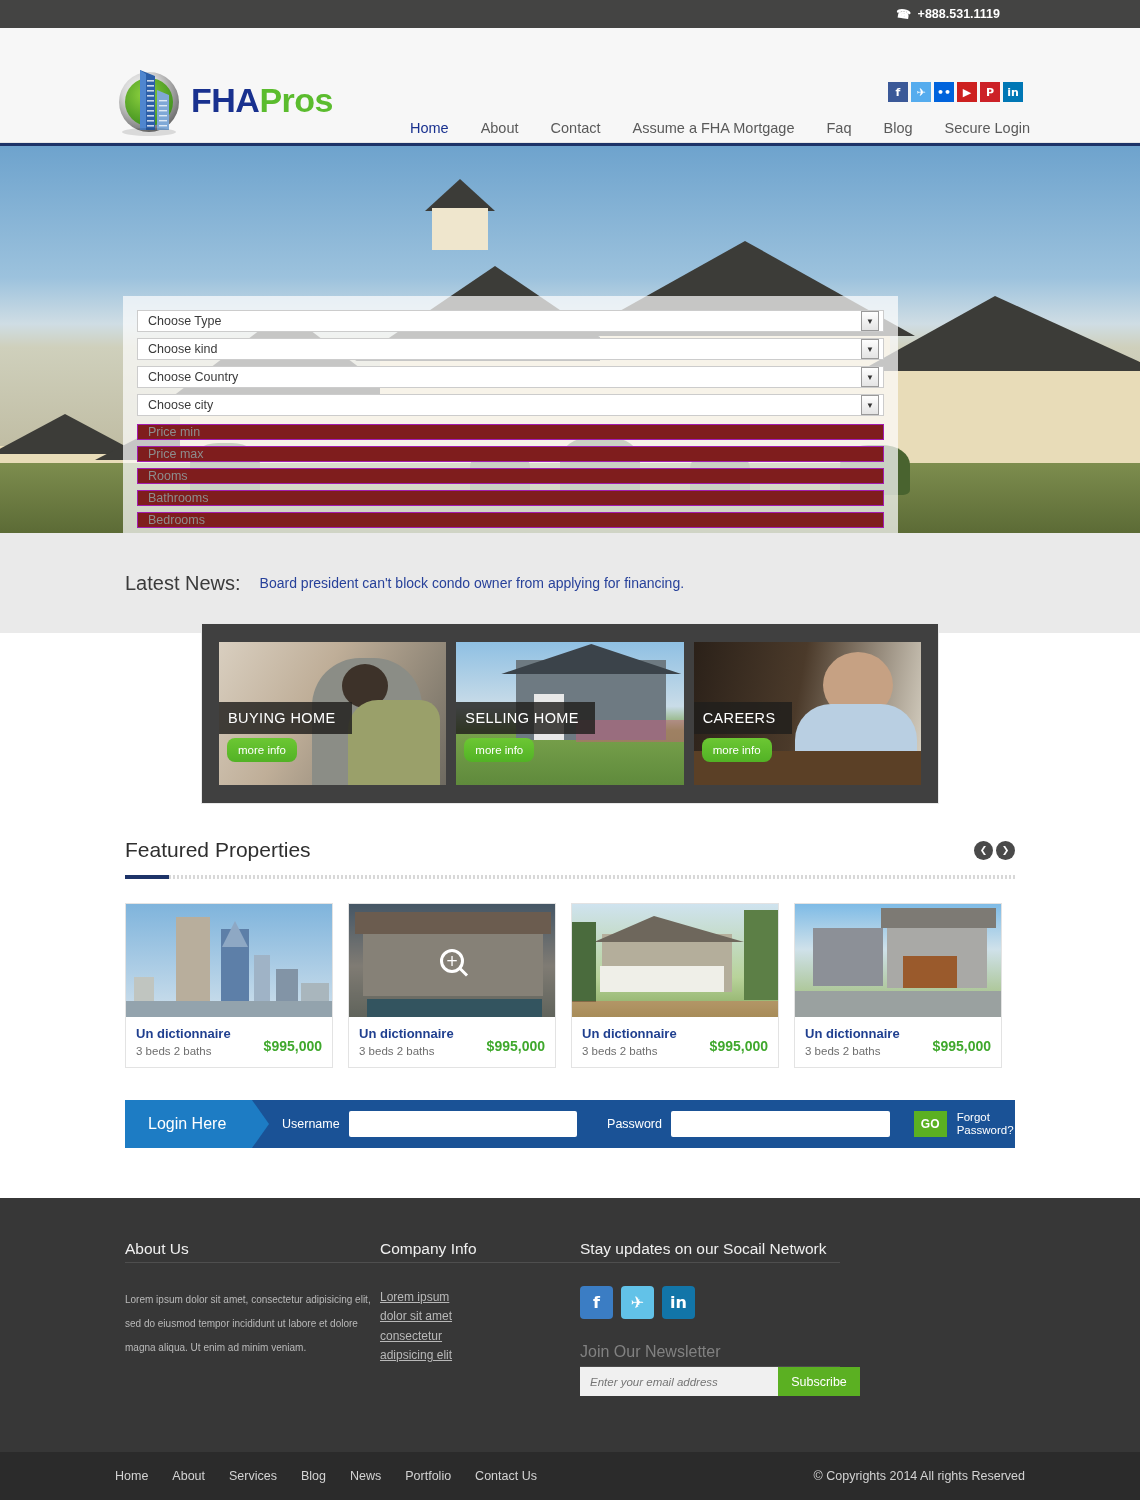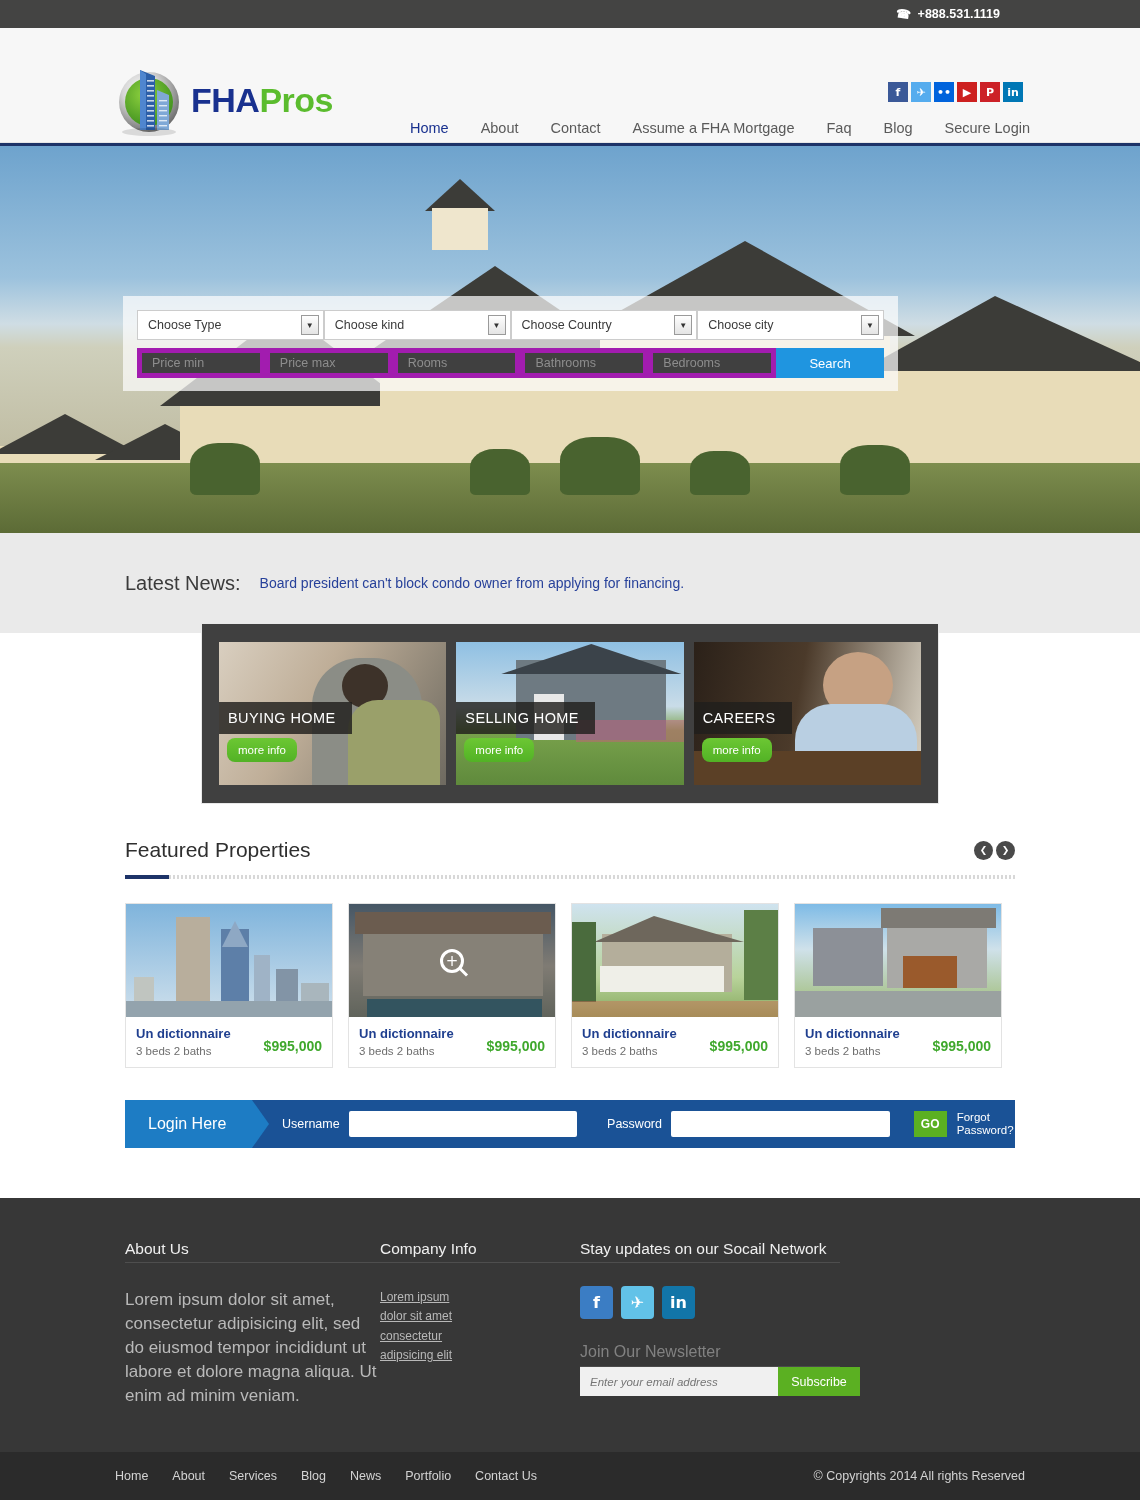--- a/index.html
+++ b/index.html
@@ -44,34 +44,34 @@
   }
   .roof { position: absolute; background: #3c3c38; }
   .house { position: absolute; background: #e8dcb8; }
   .hero-grass { position:absolute; left:0; right:0; bottom:0; height:70px; background:linear-gradient(#7d8d4e,#5c6b36); }
   .hedge { position:absolute; bottom: 38px; border-radius: 40% 40% 10% 10%; background:#49632f; }
 
   .search-panel {
     position: absolute; left: 123px; top: 150px; width: 775px;
     background: rgba(252,252,252,0.72); padding: 14px 14px 13px 14px;
   }
-  .search-row { display: flex; gap: 0; }
+  .search-row { display: flex; gap: 6px; flex-direction: column; }
   .search-row + .search-row { margin-top: 8px; }
   .sel {
     flex: 1; height: 30px; background: #fff; border: 1px solid #ccc;
     display: flex; align-items: center; padding: 0 4px 0 10px;
     font-size: 12.5px; color: #3a3a3a; justify-content: space-between;
   }
   .sel .arrow {
     width: 18px; height: 20px; background: linear-gradient(#fefefe,#e4e4e4);
     border: 1px solid #9a9a9a; display:flex; align-items:center; justify-content:center;
     font-size: 8px; color: #333;
   }
   .fld {
-    flex: 1; height: 30px; background: #404040; border: 5px solid #a21caf;
+    flex: 1; height: 30px; background: #7f1d1d; border: 1px solid #a21caf;
     display: flex; align-items: center; padding-left: 10px; font-size: 12.5px; color: #8d8d8d;
   }
   .search-btn {
     flex: 1; height: 30px; background: #1f95e0; color: #fff; font-size: 13px;
     display: flex; align-items: center; justify-content: center; border: none; cursor: pointer;
     font-family: "Liberation Sans", sans-serif;
   }
 
   
   .newsbar { background: #eaeaea; height: 100px; display: flex; align-items: center; }
@@ -144,21 +144,21 @@
   .login-bar .forgot { color: #fff; font-size: 11.5px; line-height: 13px; margin-left: 10px; width: 60px; }
 
   
   .footer { position: absolute; left: 0; right: 0; top: 1198px; height: 254px; background: #373737; }
   .footer .inner { width: 890px; margin: 0 auto; padding-top: 42px; display: flex; }
   .fcol { }
   .fcol h4 { font-size: 15.5px; color: #f0f0f0; font-weight: normal; position: relative; padding-bottom: 8px; }
   .fcol h4::after { content:""; position:absolute; left: 0; right: 0; bottom: 3px; height: 1px; background: #4e4e4e; }
   .fcol .body { margin-top: 22px; }
   .flink { display: block; font-size: 12px; color: #b8b8b8; text-decoration: underline; line-height: 19.3px; }
-  .ftext { font-size: 17px; color: #b9b9b9; line-height: 23px; }
+  .ftext { font-size: 10px; color: #b9b9b9; line-height: 23px; }
   .fsocial { display: flex; gap: 8px; margin-top: 20px; }
   .fsocial a { width: 33px; height: 33px; border-radius: 4px; display: flex; align-items: center; justify-content: center;
     color: #fff; font-size: 16px; font-weight: bold; text-decoration: none; font-family: "DejaVu Sans", sans-serif; }
   .news-h { font-size: 16px; color: #818181; margin-top: 24px; position: relative; padding-bottom: 6px;}
   .news-h::after { content:""; position:absolute; left:0; right:0; bottom:0; height:1px; background:#4b4b4b; }
   .sub-row { display: flex; width: 280px; height: 29px; }
   .sub-row .em { flex: 1; background: #f0f0f0; font-size: 11.5px; color: #8c8c8c; font-style: italic;
     display: flex; align-items: center; padding-left: 10px; border: none; font-family: "Liberation Sans", sans-serif; }
   .sub-row .sbtn { width: 82px; background: #5bb022; color: #fff; font-size: 12.5px;
     display: flex; align-items: center; justify-content: center; border: none; cursor: pointer; font-family: "Liberation Sans", sans-serif; }

